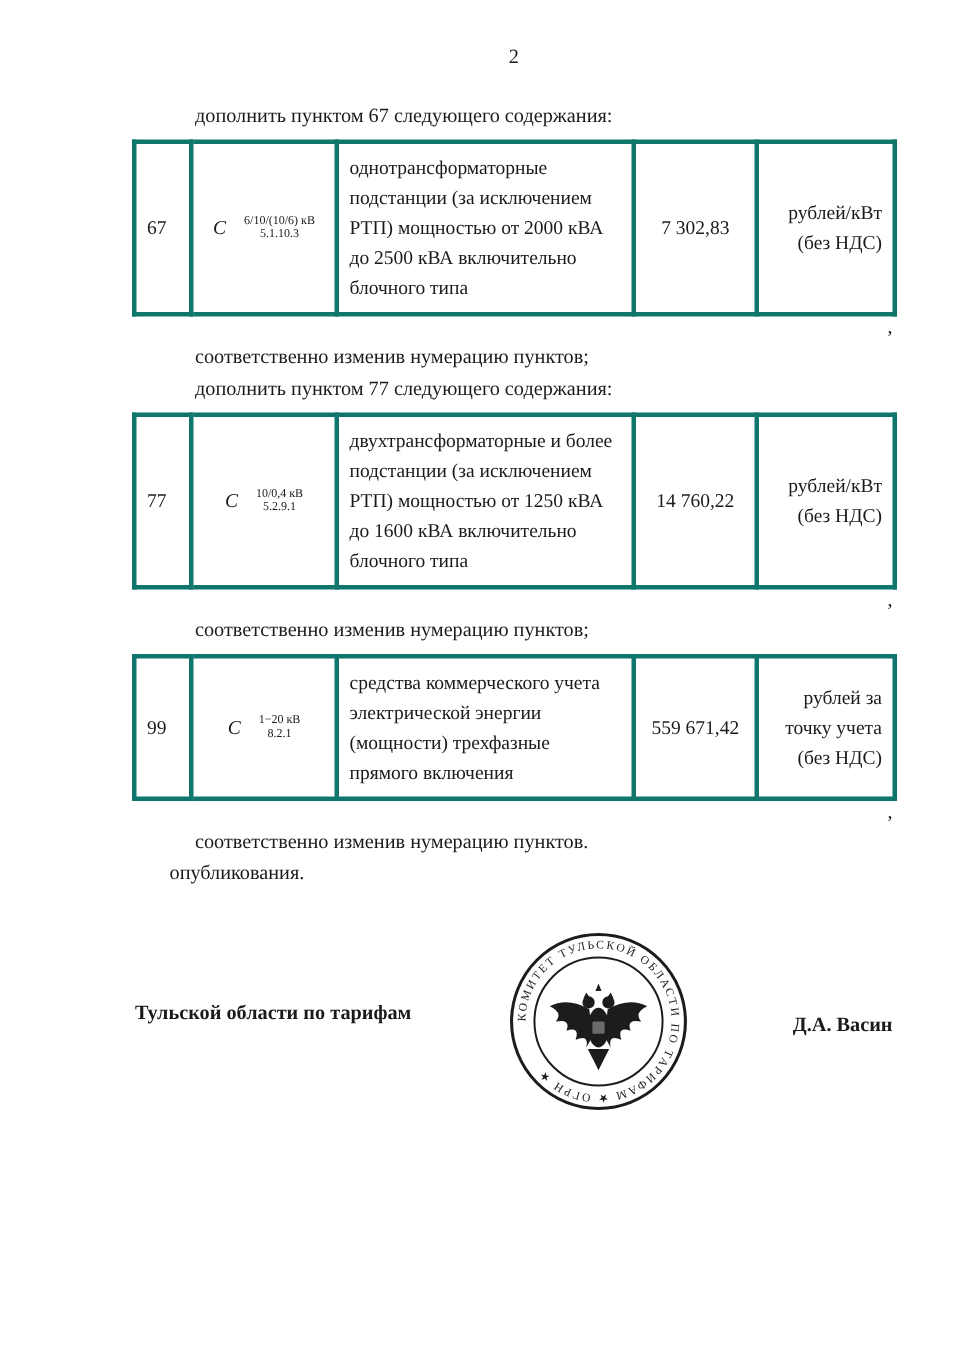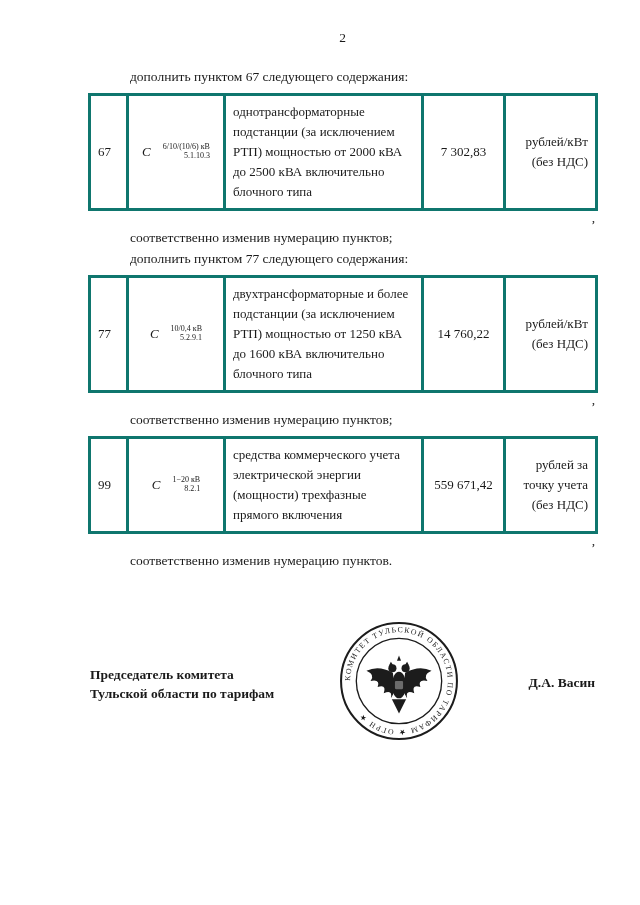--- a/index.html
+++ b/index.html
@@ -40,21 +40,21 @@
   .tbl .c-num { }
   .tbl .c-formula { text-align: center; }
   .tbl .c-desc { text-align: left; }
   .tbl .c-val { text-align: center; }
   .tbl .c-unit { text-align: right; }
   .unit-just { text-align: justify; }
   .formula { white-space: nowrap; display: inline-flex; align-items: center; }
   .formula .base { font-size: 13px; font-style: italic; }
   .formula .stack {
     display: inline-flex; flex-direction: column;
-    font-size: 8px; line-height: 9px; text-align: right;
+    font-size: 8px; line-height: 9px; text-align: center;
     margin-left: 12px; transform: translateY(-1px);
   }
   .comma-line {
     text-align: right;
     height: 16px; line-height: 14px;
     font-size: 13.5px;
   }
   .gap-s { height: 6px; }
   .sig-block {
     position: absolute;
@@ -180,27 +180,27 @@
         <td class="c-val">559 671,42</td>
         <td class="c-unit unit-just">рублей за точку учета (без НДС)</td>
       </tr>
     </tbody>
       </table>
 
     <div class="comma-line">,</div>
 
     <div class="indent">соответственно изменив нумерацию пунктов.</div>
 
+    <div class="indent2">опубликования.</div>
 
   </div>
 
   <div class="sig-block">
 
     <div class="sig-pos">
-      <div>Председатель комитета</div>
       <div>Тульской области по тарифам</div>
     </div>
 
     <svg class="seal" viewBox="0 0 120 120" xmlns="http://www.w3.org/2000/svg">
       <circle cx="60" cy="60" r="57" fill="none" stroke="#1c1c1c" stroke-width="2"></circle>
       <circle cx="60" cy="60" r="42" fill="none" stroke="#1c1c1c" stroke-width="1.3"></circle>
       <defs>
         <path id="ringPath" d="M60,60 m-48,0 a48,48 0 1,1 96,0 a48,48 0 1,1 -96,0"></path>
       </defs>
       <text font-size="7.6" font-family="Liberation Serif, serif" fill="#1c1c1c" letter-spacing="1.4">

